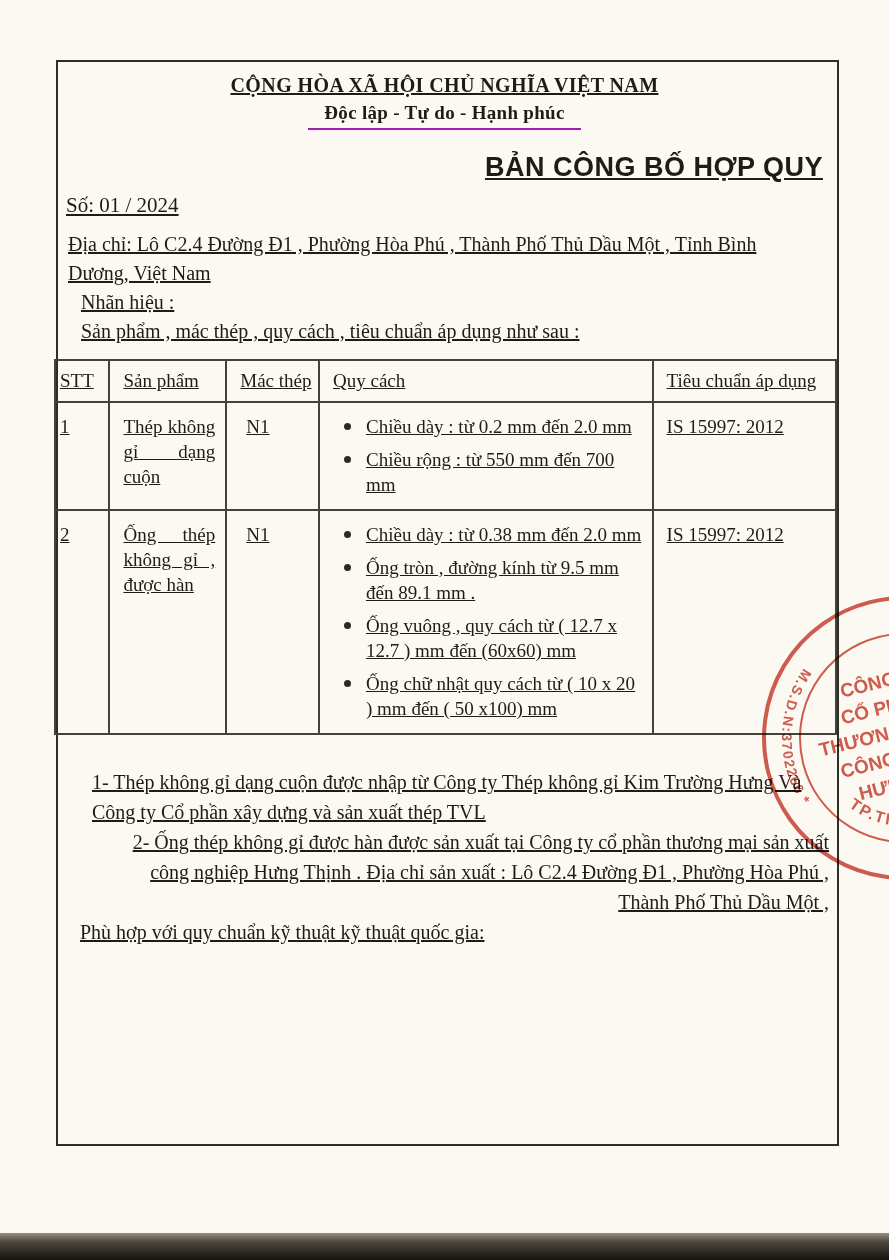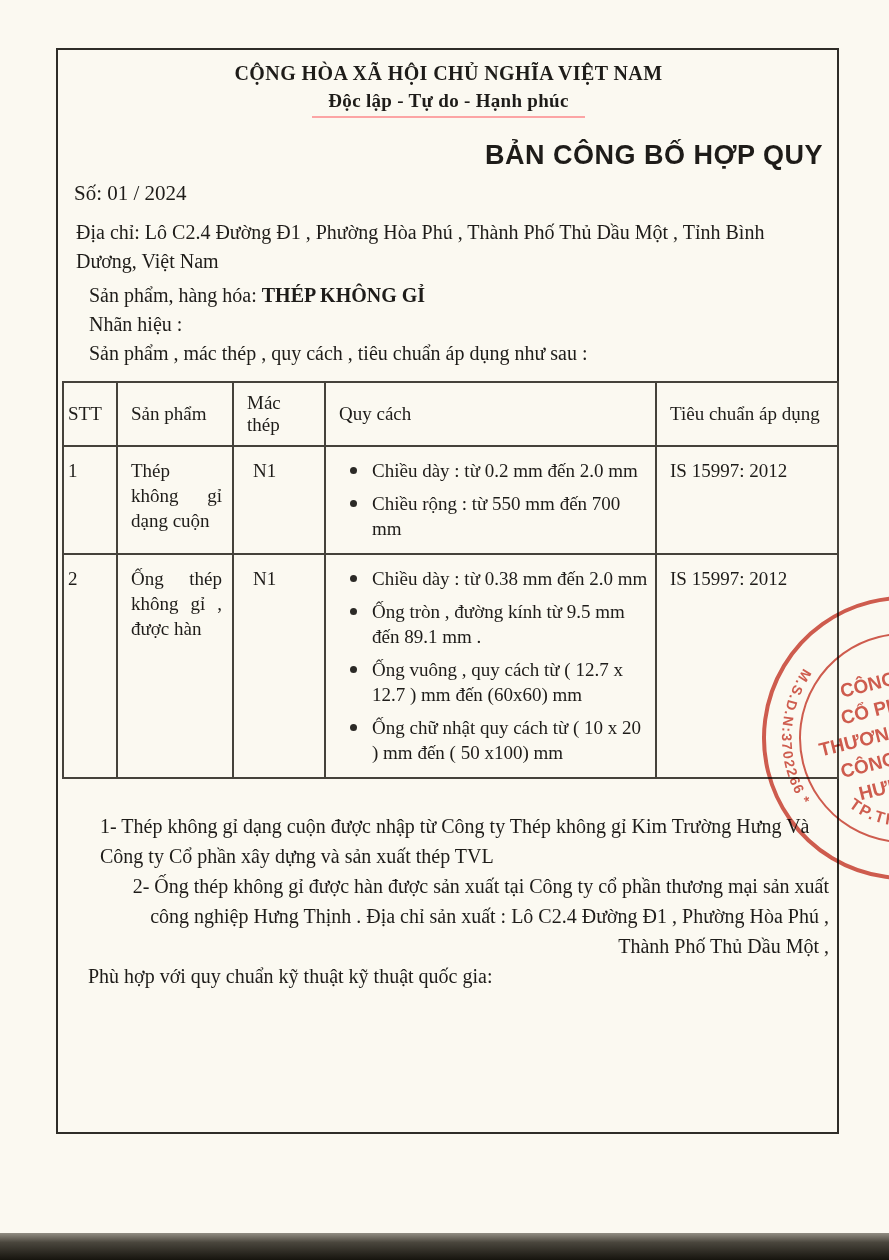--- a/index.html
+++ b/index.html
@@ -3,31 +3,32 @@
 <meta charset="utf-8">
 <style>
   html,body{margin:0;padding:0;}
   body{
     width:889px;height:1260px;position:relative;overflow:hidden;
     background:#fbf9f1;
     font-family:"Liberation Serif", serif;
     color:#1e1c19;
   }
   .frame{
-    position:absolute;left:56px;top:48px;width:783px;height:1086px;
+    position:absolute;left:56px;top:60px;width:783px;height:1086px;
     border:2px solid #2f2d28;box-sizing:border-box;
-    padding:10px 14px 0 16px;
+    padding:10px 14px 0 8px;
+    text-decoration:underline;
   }
   .nat-header{
     text-align:center;font-weight:bold;font-size:20px;line-height:26px;letter-spacing:0.4px;
   }
   .motto-wrap{text-align:center;margin-top:4px;}
   .motto{
     display:inline-block;font-weight:bold;font-size:19px;
-    border-bottom:2px solid #fca5a5;padding:0 16px 4px 16px;letter-spacing:0.3px;
+    border-bottom:2px solid #a21caf;padding:0 16px 4px 16px;letter-spacing:0.3px;
   }
   .doc-title{
     text-align:right;font-family:"Liberation Sans", sans-serif;
     font-weight:bold;font-size:27px;margin-top:22px;letter-spacing:0.5px;
   }
   .doc-number{font-size:21px;margin-top:10px;}
   .info{margin-top:12px;padding:0 4px 0 2px;}
   .info p{margin:0;font-size:20px;line-height:29px;}
   .indent{padding-left:13px;}
   .gap-top{margin-top:5px !important;}
@@ -82,21 +83,20 @@
 
   <div class="motto-wrap">
     <span class="motto">Độc lập - Tự do - Hạnh phúc</span>
   </div>
 
   <div class="doc-title">BẢN CÔNG BỐ HỢP QUY</div>
   <div class="doc-number">Số: 01 / 2024</div>
 
   <div class="info">
     <p>Địa chỉ: Lô C2.4 Đường Đ1 , Phường Hòa Phú , Thành Phố Thủ Dầu Một , Tỉnh Bình Dương, Việt Nam</p>
-    <p class="indent gap-top"><span>Sản phẩm, hàng hóa: </span><span class="bold">THÉP KHÔNG GỈ</span></p>
     <p class="indent">Nhãn hiệu :</p>
     <p class="indent">Sản phẩm , mác thép , quy cách , tiêu chuẩn áp dụng như sau :</p>
   </div>
 
   <table>
     <colgroup>
       <col style="width:54px">
         <col style="width:116px">
         <col style="width:92px">
         <col style="width:331px">

